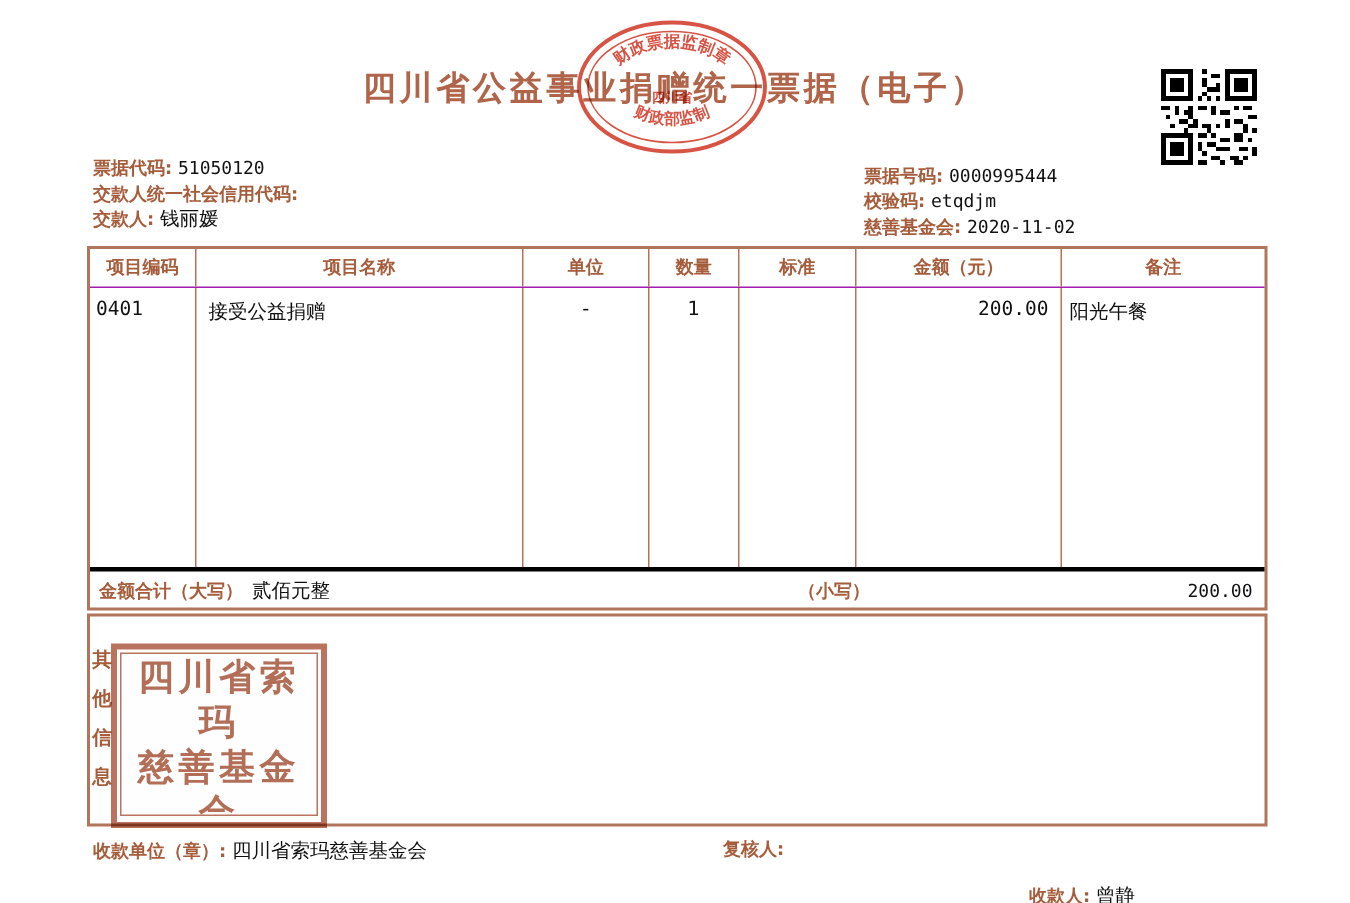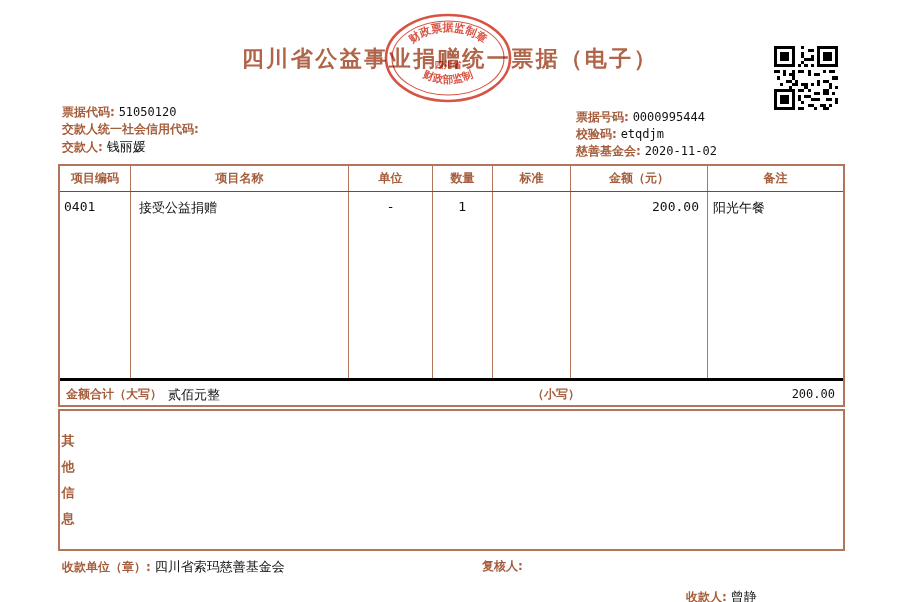--- a/index.html
+++ b/index.html
@@ -165,20 +165,27 @@
   </div>
 
   <div class="box other-box"></div>
   <div class="vlabel">
     <span>其</span>
     <span>他</span>
     <span>信</span>
     <span>息</span>
   </div>
 
+  <div class="seal">
+    <div class="seal-inner">
+      <div class="seal-l1">四川省索玛</div>
+      <div class="seal-l2">慈善基金会</div>
+
+    </div>
+  </div>
 
   <div class="footer">
     <div class="f-unit">
       <span class="lbl">收款单位（章）:</span>
       <span class="val-cn">四川省索玛慈善基金会</span>
     </div>
     <div class="f-review">
       <span class="lbl">复核人:</span>
       <span class="val-cn"></span>
     </div>

